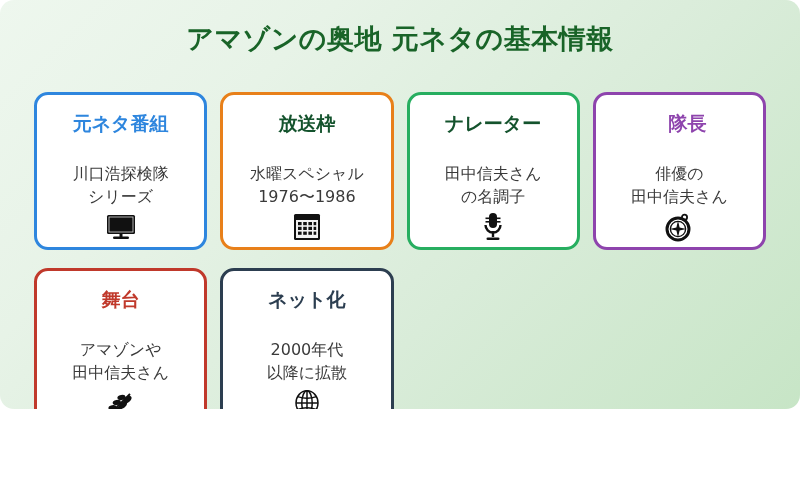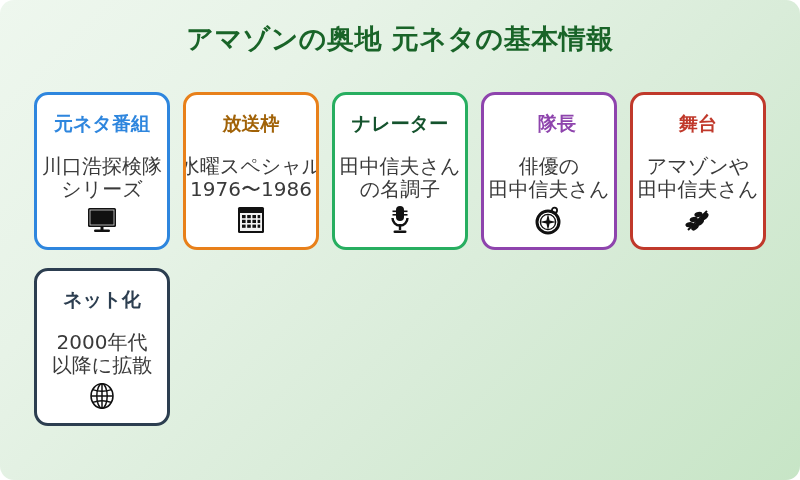--- a/index.html
+++ b/index.html
@@ -11,21 +11,21 @@
     width: 800px;
     height: 480px;
     overflow: hidden;
     font-family: "DejaVu Sans", "Liberation Sans", sans-serif;
     background: #ffffff;
   }
 
   #infographic {
     position: relative;
     width: 800px;
-    height: 480px;
+    height: 409px;
     box-sizing: border-box;
     border-radius: 14px;
     background: linear-gradient(135deg, #eef7ee 0%, #e7f3e7 28%, #d9ecd9 62%, #c7e5c6 100%);
     overflow: hidden;
   }
 
   #page-title {
     position: absolute;
     left: 0;
     top: 22px;
@@ -38,21 +38,21 @@
     line-height: 34px;
     white-space: nowrap;
   }
 
   #card-grid {
     position: absolute;
     left: 34px;
     top: 92px;
     width: 732px;
     display: grid;
-    grid-template-columns: repeat(5, 1fr);
+    grid-template-columns: repeat(4, 1fr);
     grid-template-rows: 158px 158px;
     column-gap: 13px;
     row-gap: 18px;
   }
 
   .card {
     position: relative;
     box-sizing: border-box;
     background: #ffffff;
     border: 3px solid #2e86de;
@@ -68,22 +68,22 @@
   .card-title {
     font-size: 19px;
     font-weight: bold;
     line-height: 24px;
     color: #2e86de;
     text-align: center;
     white-space: nowrap;
   }
 
   .card-body {
-    margin-top: 20px;
-    font-size: 20px;
+    margin-top: 27px;
+    font-size: 16px;
     line-height: 23px;
     color: #3a3a3a;
     text-align: center;
     font-weight: normal;
   }
 
   .card-body-line {
     display: block;
     white-space: nowrap;
   }
@@ -121,21 +121,21 @@
         <svg width="30" height="26" viewBox="0 0 30 26" aria-hidden="true">
           <rect x="1" y="1" width="28" height="19" rx="1.5" fill="#111111"></rect>
           <rect x="3" y="3" width="24" height="15" fill="#111111" stroke="#d8d8d8" stroke-width="0.8"></rect>
           <rect x="13.5" y="20" width="3" height="3" fill="#111111"></rect>
           <rect x="7" y="22.5" width="16" height="2.6" rx="1.3" fill="#111111"></rect>
         </svg>
       </div>
     </div>
 
     <div class="card" style="border-color: rgb(232, 128, 26);">
-      <div class="card-title" style="color: #a16207;">放送枠</div>
+      <div class="card-title" style="color: #14532d;">放送枠</div>
       <div class="card-body">
         <span class="card-body-line">水曜スペシャル</span>
         <span class="card-body-line">1976〜1986</span>
       </div>
       <div class="card-icon">
         <svg width="28" height="28" viewBox="0 0 28 28" aria-hidden="true">
           <rect x="1" y="1" width="26" height="26" rx="1.5" fill="#111111"></rect>
           <rect x="3" y="7" width="22" height="18" fill="#f2f2f2"></rect>
           <g fill="#111111">
             <rect x="5" y="9" width="3.6" height="3.2"></rect>

